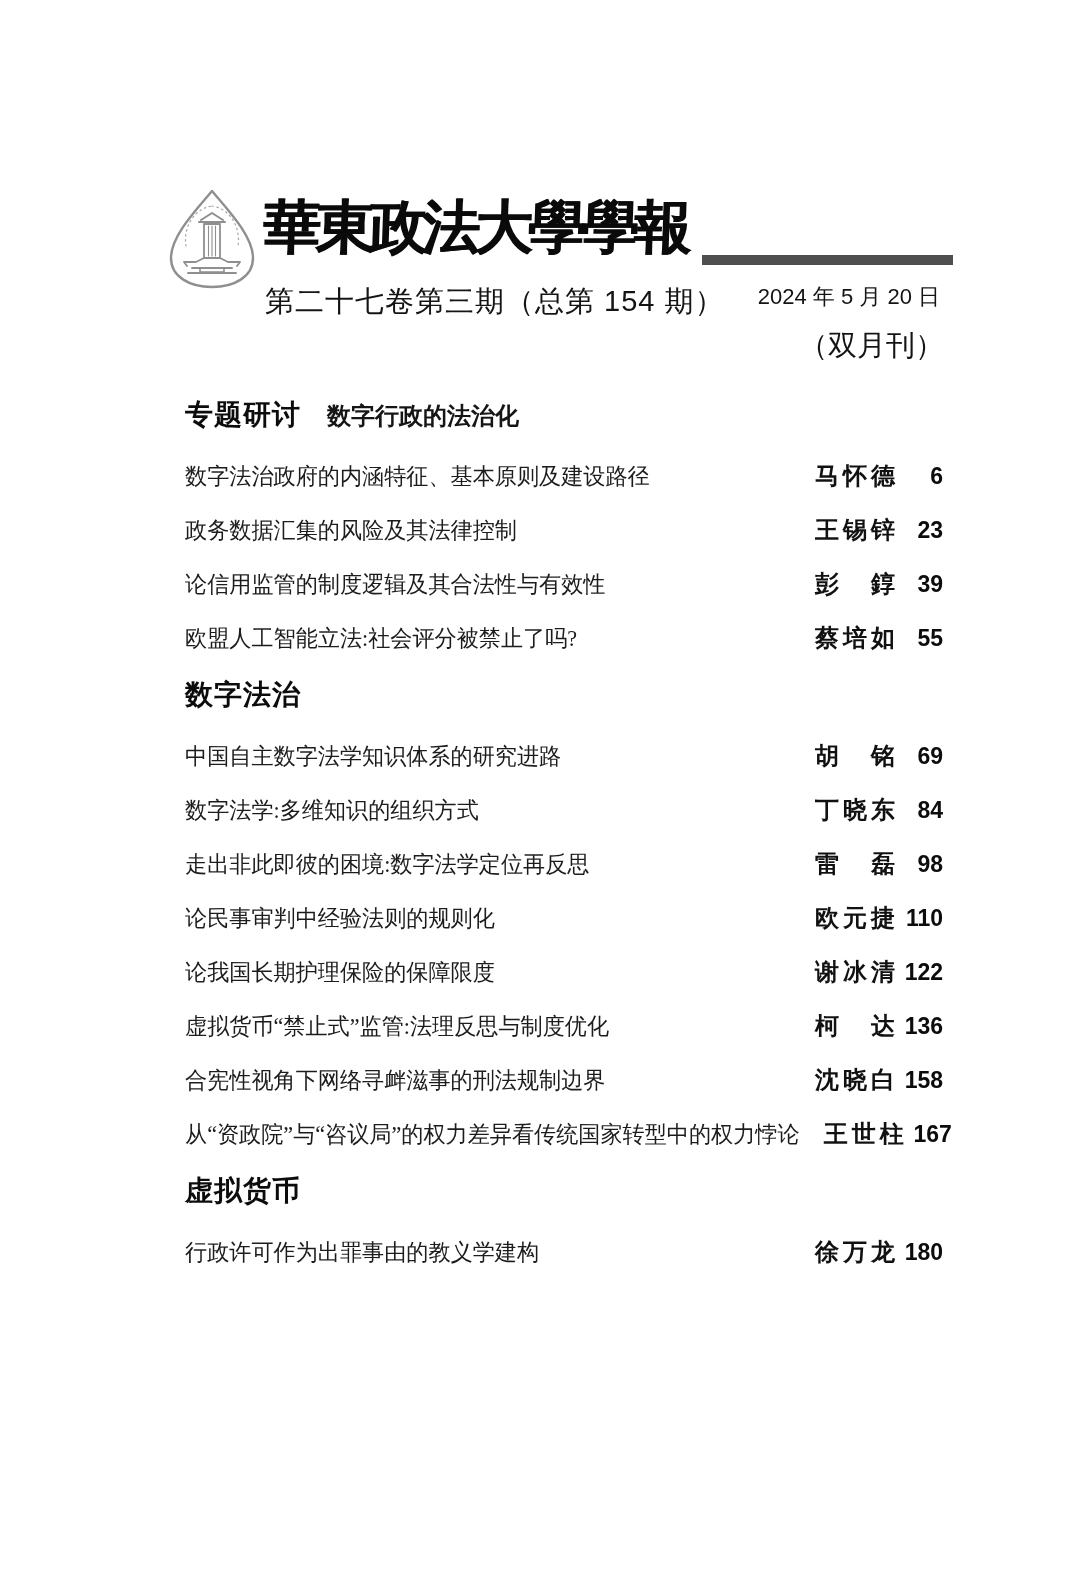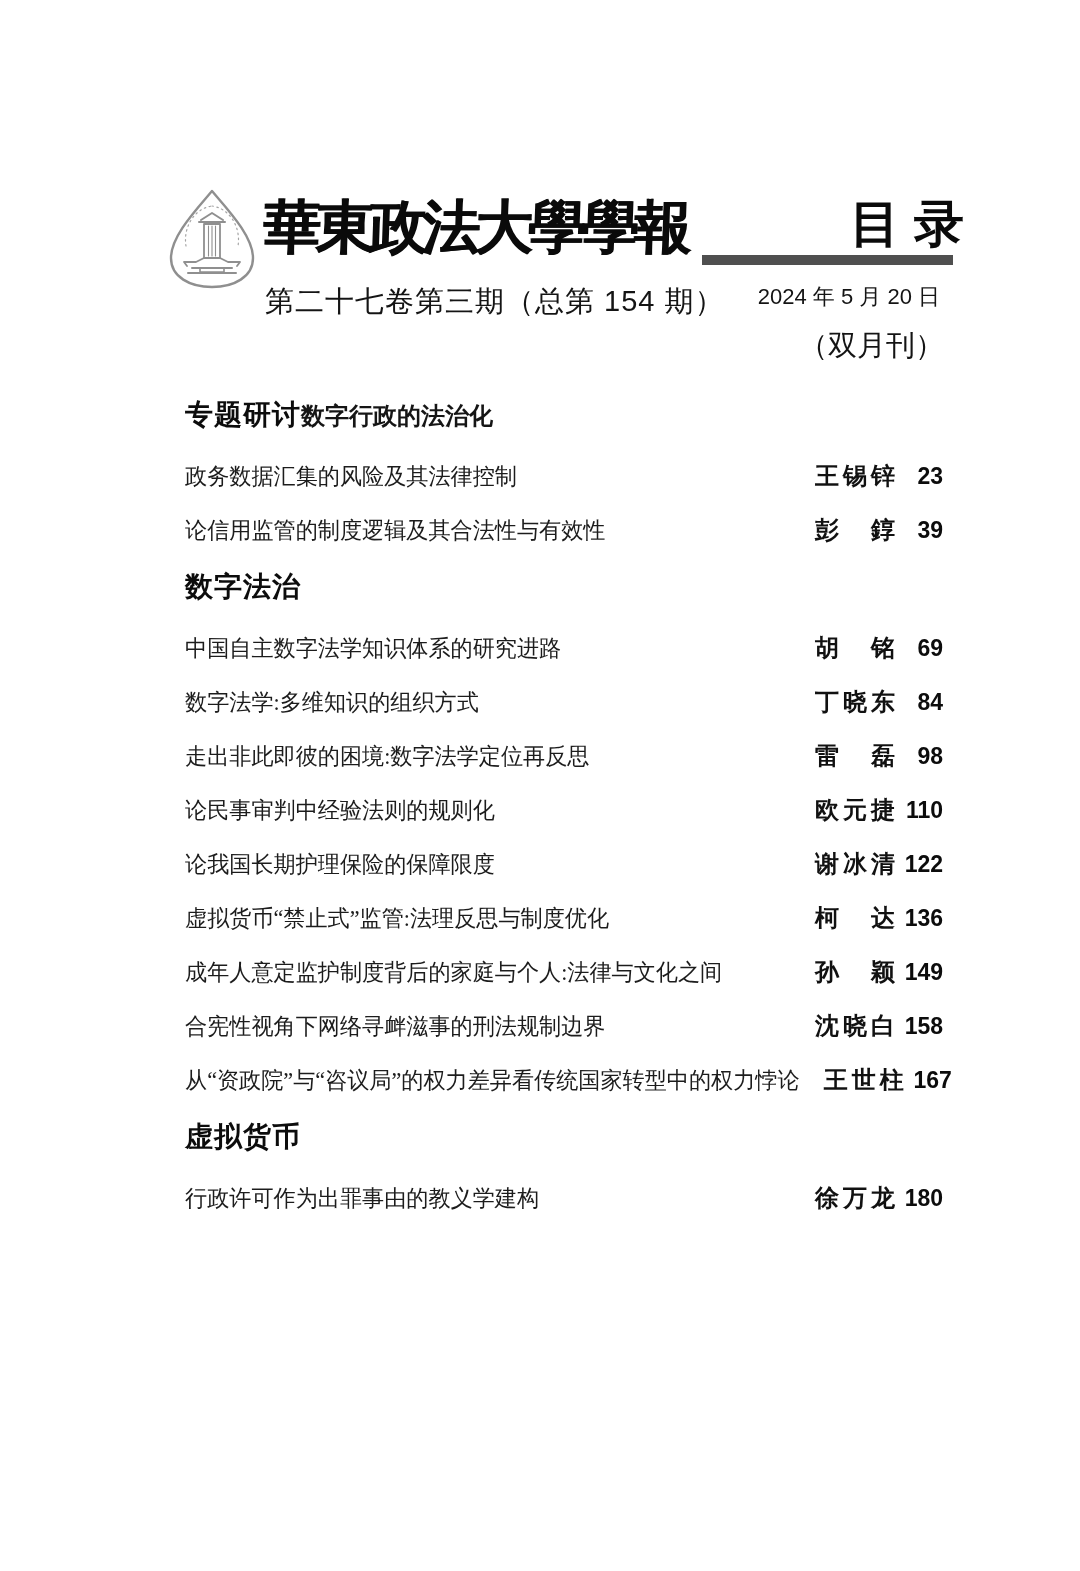--- a/index.html
+++ b/index.html
@@ -79,20 +79,21 @@
   .toc {
     position: absolute;
     left: 185px; top: 400px;
     width: 758px;
   }
   .section { margin-top: 27px; }
   .section:first-child { margin-top: 0; }
   .section-header {
     display: flex;
     align-items: baseline;
+    gap: 26px;
     height: 30px;
     line-height: 30px;
     margin-bottom: 34px;
     font-family: "Liberation Sans", sans-serif;
     white-space: nowrap;
   }
   .section-title {
     font-size: 28px;
     font-weight: 900;
     letter-spacing: 1px;
@@ -163,48 +164,57 @@
       <path d="M64 74 L72 78 L84 78 L81 82" stroke-width="1.8"></path>
 
       <path d="M36 84 L76 84" stroke-width="2"></path>
       <path d="M44 84 L44 88 L68 88 L68 84" stroke-width="1.6"></path>
       <path d="M32 89 L80 89" stroke-width="2"></path>
     </svg>
   </div>
 
   <div class="brush-title">華東政法大學學報</div>
 
-  <div class="toc-title">目录</div>
 
   <div class="title-bar" style="background: rgb(79, 79, 79);"></div>
 
   <div class="issue-line">第二十七卷第三期（总第 154 期）</div>
   <div class="date-line">2024 年 5 月 20 日</div>
   <div class="freq-line">（双月刊）</div>
 
   <main class="toc">
   <section class="section">
     <div class="section-header">
       <span class="section-title">专题研讨</span>
       <span class="section-subtitle">数字行政的法治化</span>
     </div>
     <div class="articles">
+  <div class="row">
+    <span class="a-title" style="transform: scaleX(0.962);">数字法治政府的内涵特征、基本原则及建设路径</span>
+    <span class="a-author">马怀德</span>
+    <span class="a-page">6</span>
+  </div>
 
   <div class="row">
     <span class="a-title" style="transform: scaleX(0.962);">政务数据汇集的风险及其法律控制</span>
     <span class="a-author">王锡锌</span>
     <span class="a-page">23</span>
   </div>
 
   <div class="row">
     <span class="a-title" style="transform: scaleX(0.962);">论信用监管的制度逻辑及其合法性与有效性</span>
     <span class="a-author">彭錞</span>
     <span class="a-page">39</span>
   </div>
 
+  <div class="row">
+    <span class="a-title" style="transform: scaleX(0.962);">欧盟人工智能立法:社会评分被禁止了吗?</span>
+    <span class="a-author">蔡培如</span>
+    <span class="a-page">55</span>
+  </div>
 </div>
   </section>
 
   <section class="section">
     <div class="section-header">
       <span class="section-title">数字法治</span>
 
     </div>
     <div class="articles">
   <div class="row">
@@ -240,25 +250,20 @@
     <span class="a-author">谢冰清</span>
     <span class="a-page">122</span>
   </div>
 
   <div class="row">
     <span class="a-title" style="transform: scaleX(0.962);">虚拟货币“禁止式”监管:法理反思与制度优化</span>
     <span class="a-author">柯达</span>
     <span class="a-page">136</span>
   </div>
 
-  <div class="row">
-    <span class="a-title" style="transform: scaleX(0.962);">成年人意定监护制度背后的家庭与个人:法律与文化之间</span>
-    <span class="a-author">孙颖</span>
-    <span class="a-page">149</span>
-  </div>
 
   <div class="row">
     <span class="a-title" style="transform: scaleX(0.962);">合宪性视角下网络寻衅滋事的刑法规制边界</span>
     <span class="a-author">沈晓白</span>
     <span class="a-page">158</span>
   </div>
 
   <div class="row">
     <span class="a-title" style="transform: scaleX(0.962);">从“资政院”与“咨议局”的权力差异看传统国家转型中的权力悖论</span>
     <span class="a-author">王世柱</span>

